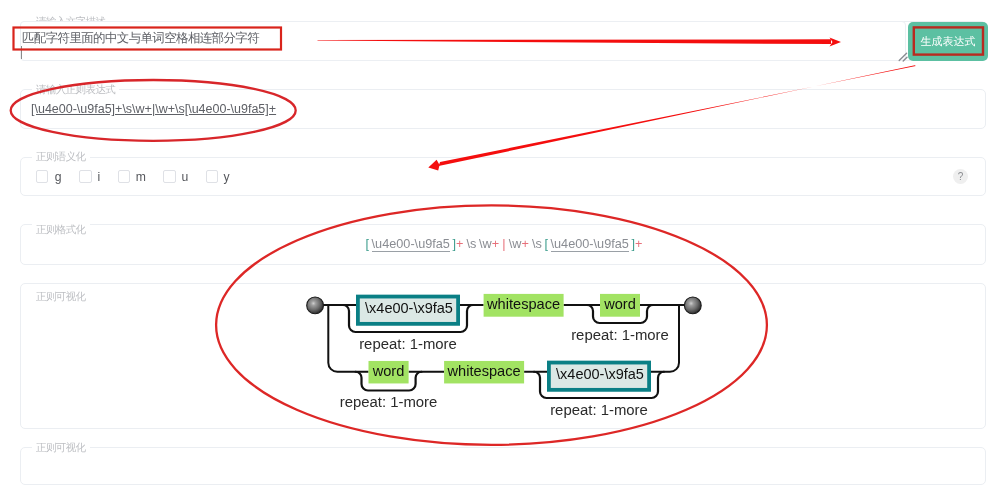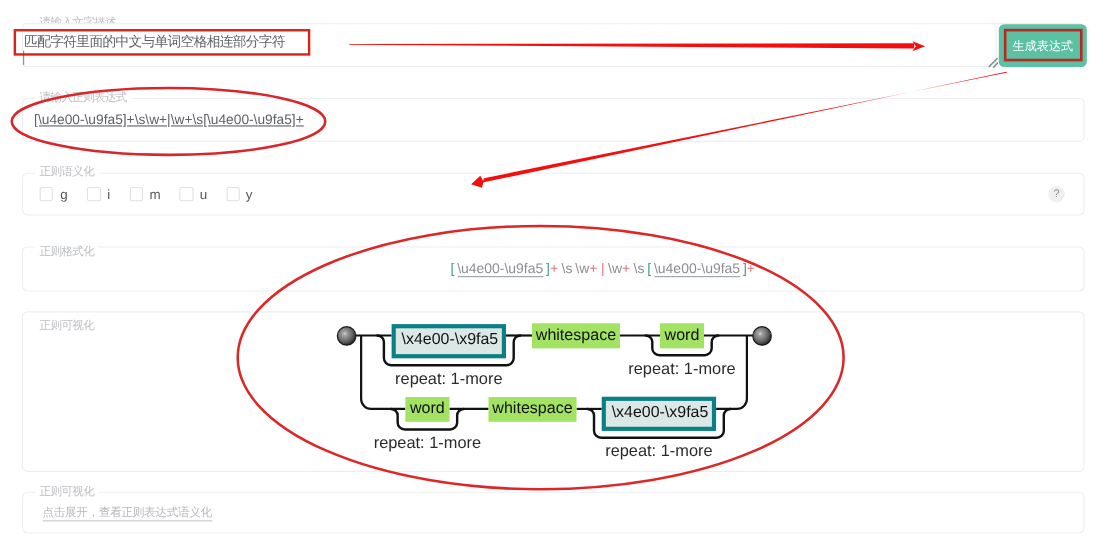--- a/index.html
+++ b/index.html
@@ -20,21 +20,21 @@
 
   
   .btn{position:absolute;box-sizing:border-box;border-radius:5px;background:#5cc0a2;
        color:#fff;font-size:11px;display:flex;align-items:center;justify-content:center;}
 
   
   .cbox{position:absolute;box-sizing:border-box;width:12.3px;height:12.3px;border:1px solid #dfe1e6;border-radius:2px;background:#fff;}
   .clabel{position:absolute;font-size:12.2px;color:#55575c;}
 
   
-  .fmt{position:absolute;font-size:12.7px;white-space:nowrap;color:#8a8d93;margin-left:44px;}
+  .fmt{position:absolute;font-size:12.7px;white-space:nowrap;color:#8a8d93;}
   .fmt span{display:inline;}
   .t-brk{color:#3f9e8e;}
   .t-qt{color:#e8707a;}
   .t-alt{color:#e8707a;}
   .t-rng{color:#8a8d93;border-bottom:1px solid #9aa0a6;}
   .t-esc{color:#8a8d93;}
 
   
   .semlink{position:absolute;font-size:10.6px;color:#b5b7bb;border-bottom:1px solid #c6c8cc;letter-spacing:-0.33px;}
 
@@ -144,21 +144,20 @@
           <text x="600" y="375" text-anchor="middle" dominant-baseline="middle" font-family="&quot;Liberation Sans&quot;,sans-serif" font-size="14.5" fill="#111">\x4e00-\x9fa5</text>
         </g>
         <text x="599" y="414.8" text-anchor="middle" font-family="&quot;Liberation Sans&quot;,sans-serif" font-size="14.9" fill="#2b2b2b">repeat: 1-more</text>
       </g>
     <circle cx="315.1" cy="305.4" r="8.4" fill="url(#nodegrad)" stroke="#1a1a1a" stroke-width="1.1"></circle>
     <circle cx="692.8" cy="305.4" r="8.4" fill="url(#nodegrad)" stroke="#1a1a1a" stroke-width="1.1"></circle>
   </svg>
 
   <div class="grp" style="left:20px;top:447.2px;width:966px;height:37.6px;"></div>
   <div class="grp-label" style="left:32px;top:441.7px;">正则可视化</div>
-  <div class="semlink" style="left:38.6px;top:459px;">点击展开，查看正则表达式语义化</div>
 
   <svg class="anno" viewBox="0 0 1005 499">
     <rect x="13.5" y="27.5" width="267.5" height="22" fill="none" stroke="#d9241b" stroke-width="2.2"></rect>
     <rect x="913.8" y="27.4" width="69.2" height="27.2" fill="none" stroke="#b82a20" stroke-width="2.4"></rect>
     <ellipse cx="153.2" cy="110.4" rx="142.5" ry="30.4" fill="none" stroke="#d8262a" stroke-width="2.3"></ellipse>
     <ellipse cx="491.5" cy="325.1" rx="275.4" ry="119.7" fill="none" stroke="#dd2726" stroke-width="2.3"></ellipse>
     <g>
       <path d="M317.5 39.9 L831 39.3 L831 44.1 L317.5 40.6 Z" fill="#f40e0e"></path>
       <path d="M841 42 L829.5 37.6 L832.5 42 L829.5 46.6 Z" fill="#f40e0e"></path>
     </g>

